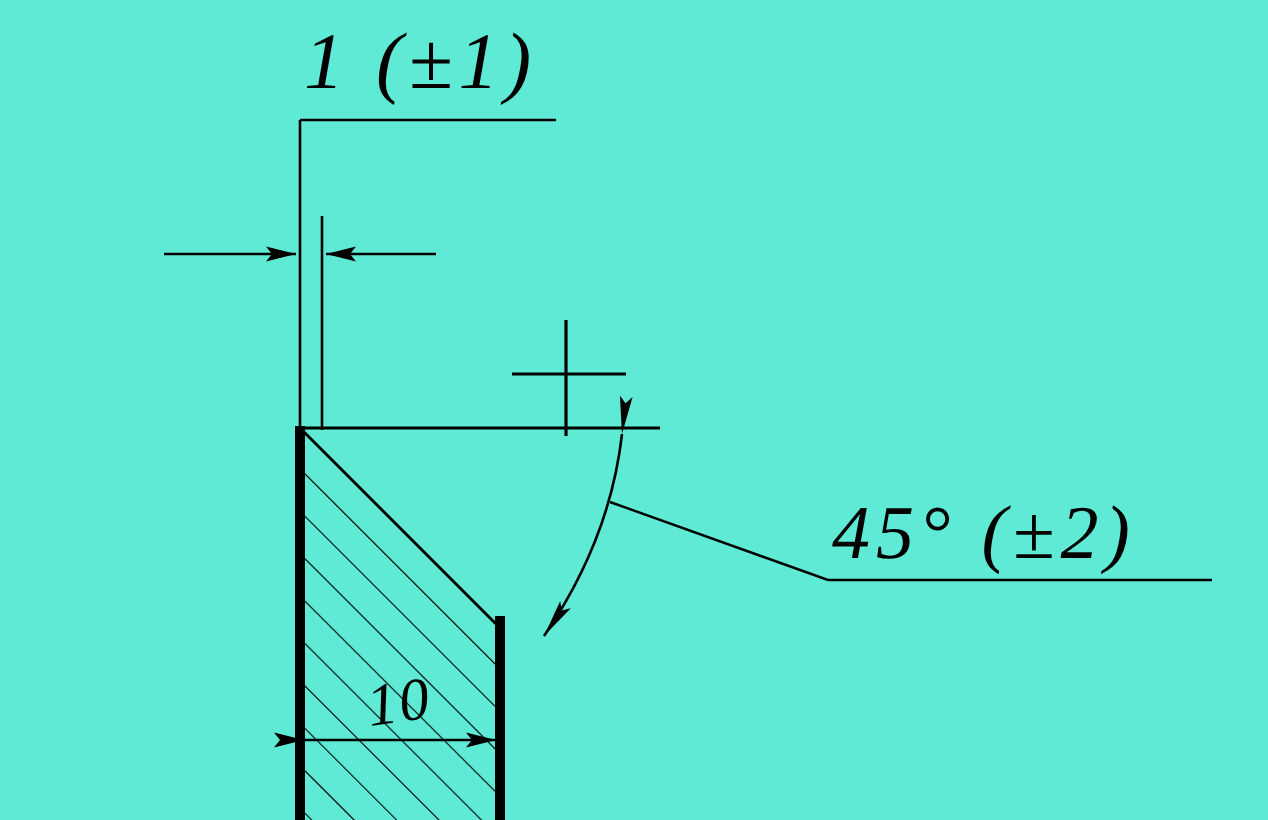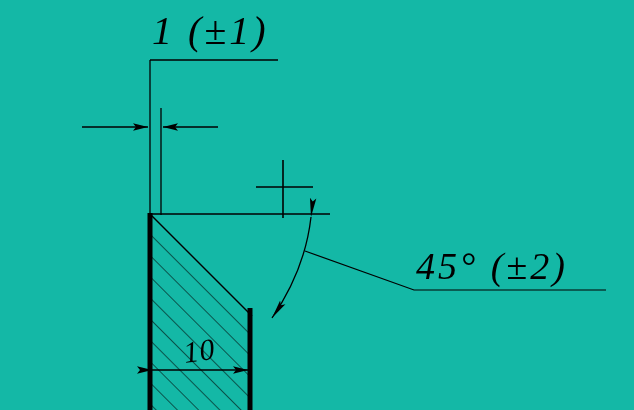--- a/index.html
+++ b/index.html
@@ -4,21 +4,21 @@
 <style>
   html, body {
     margin: 0;
     padding: 0;
     background: #fffdf0;
   }
   #drawing-root {
     position: relative;
     width: 634px;
     height: 410px;
-    background: #14b8a6;
+    background: #5eead4;
     overflow: hidden;
     font-family: "Liberation Sans", sans-serif;
   }
   #drawing-canvas {
     position: absolute;
     top: 0;
     left: 0;
     width: 634px;
     height: 410px;
     display: block;

